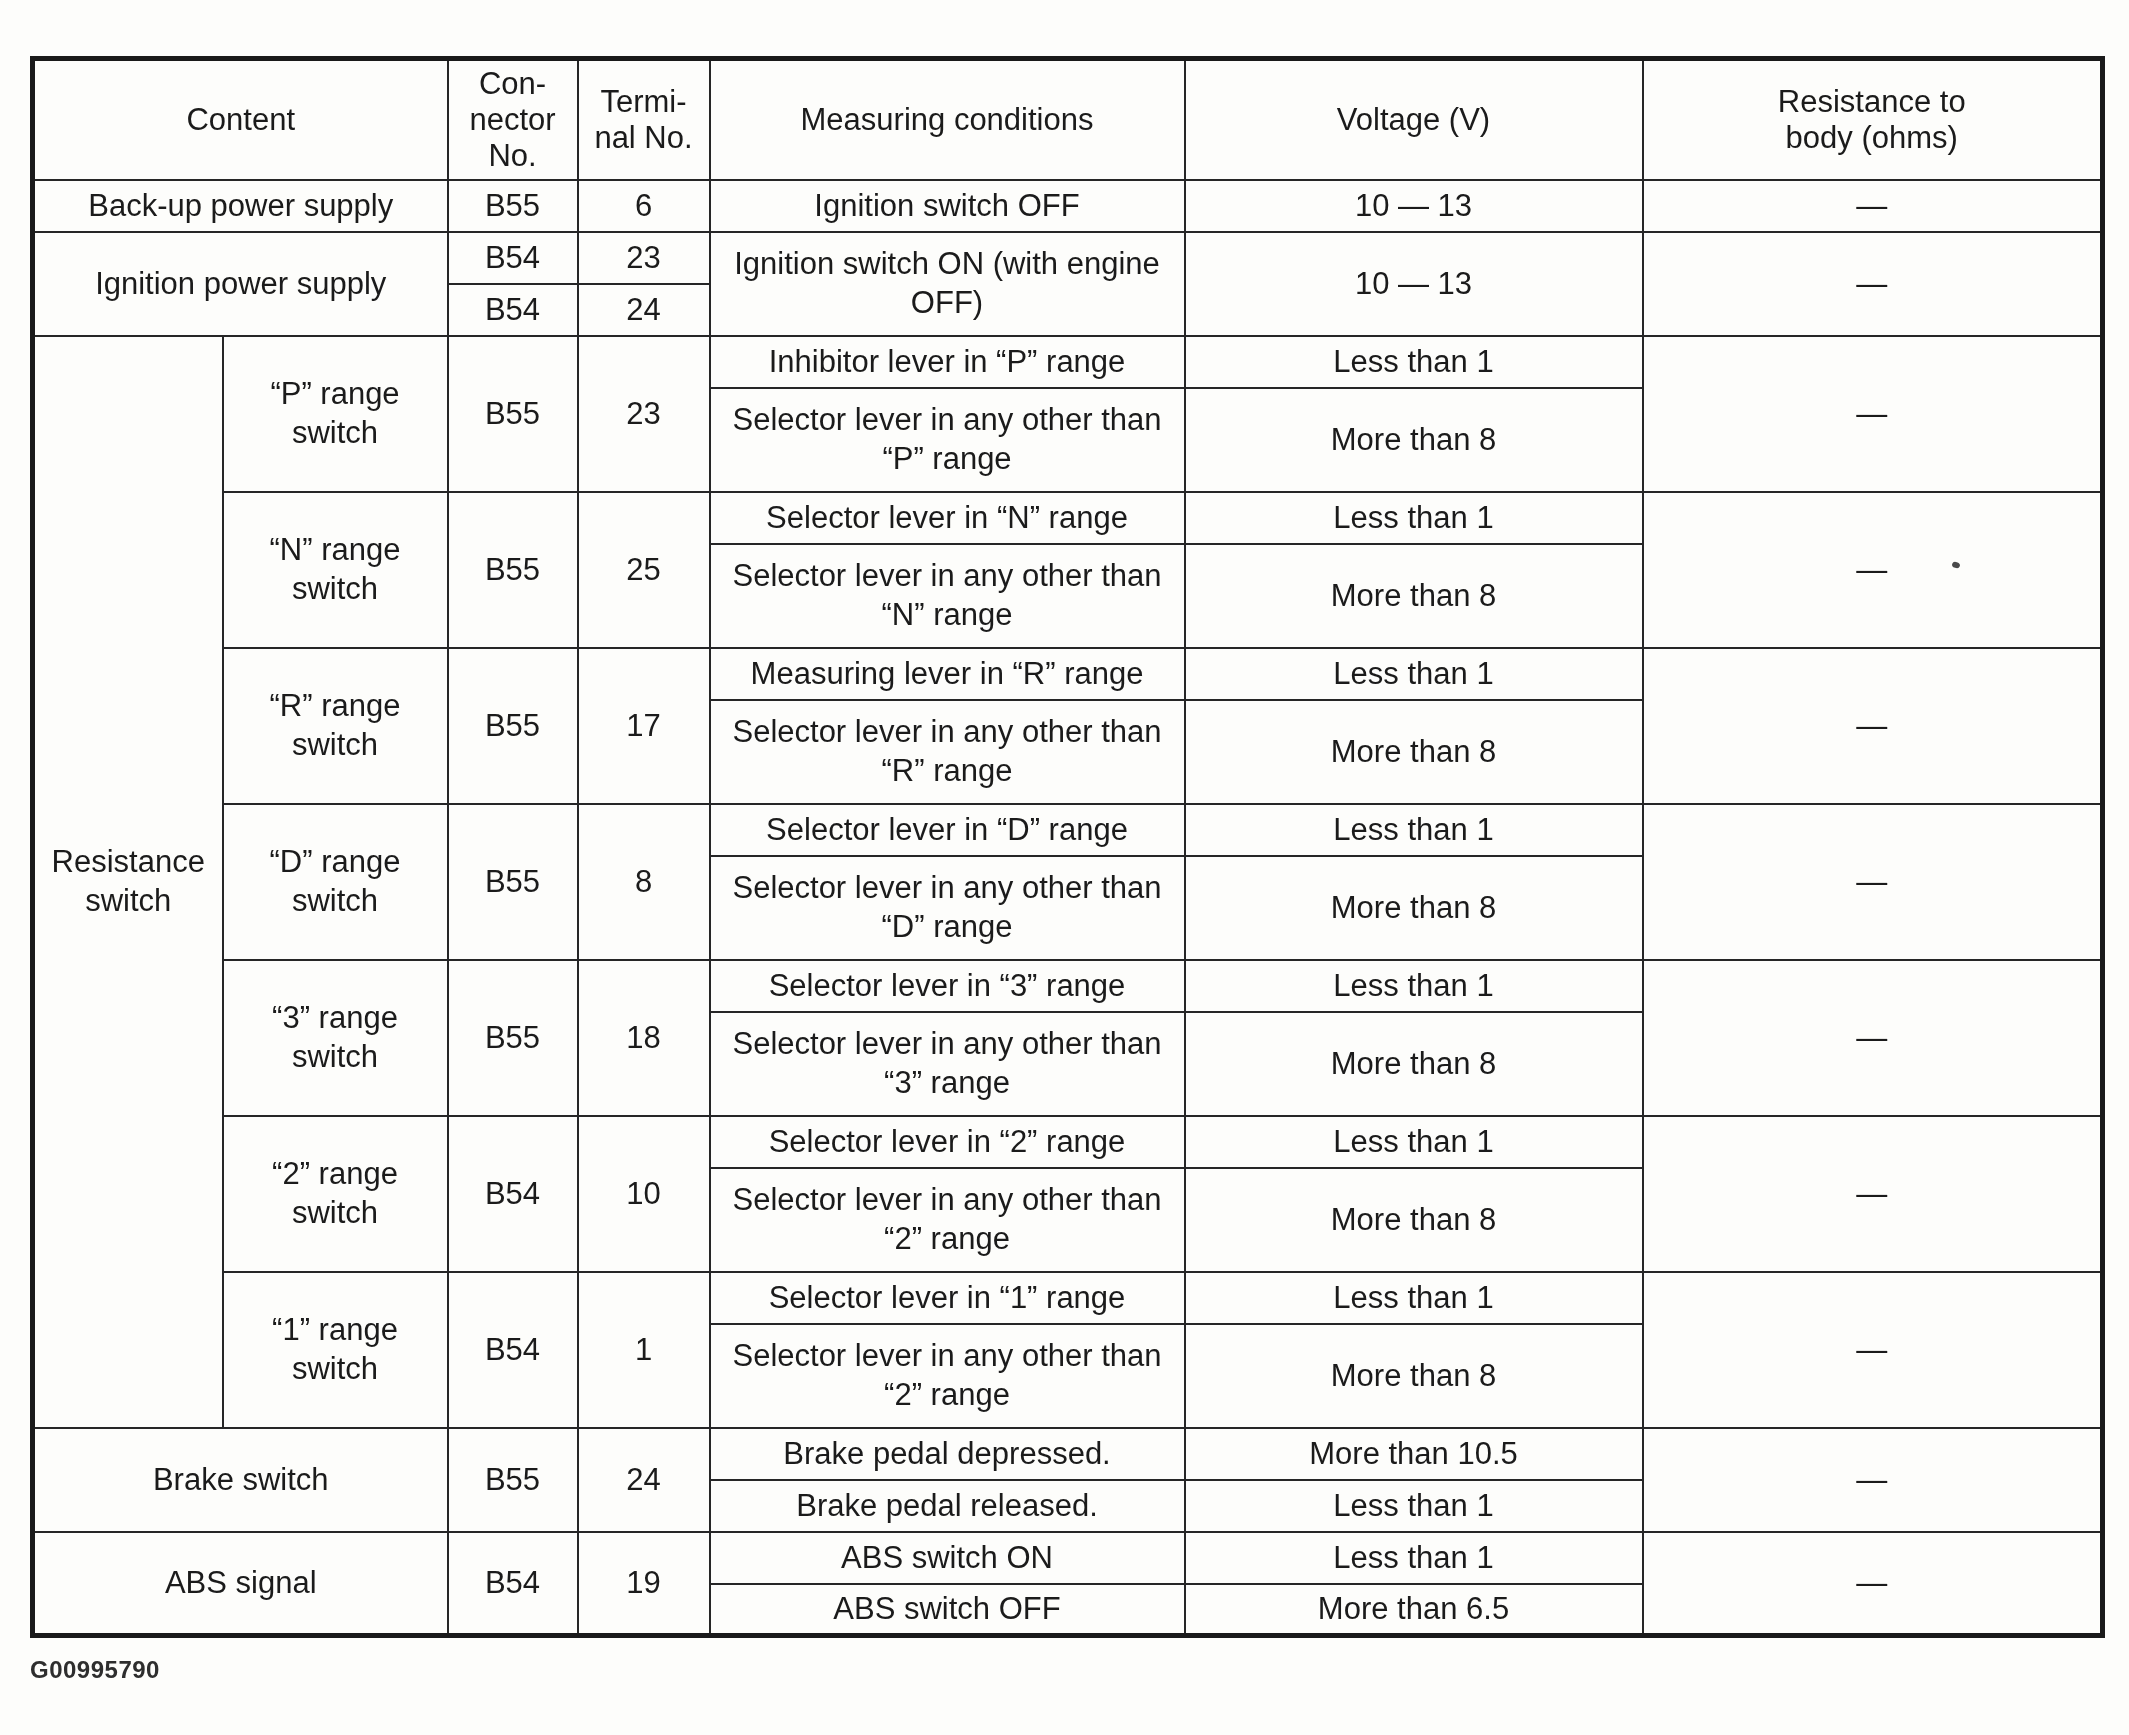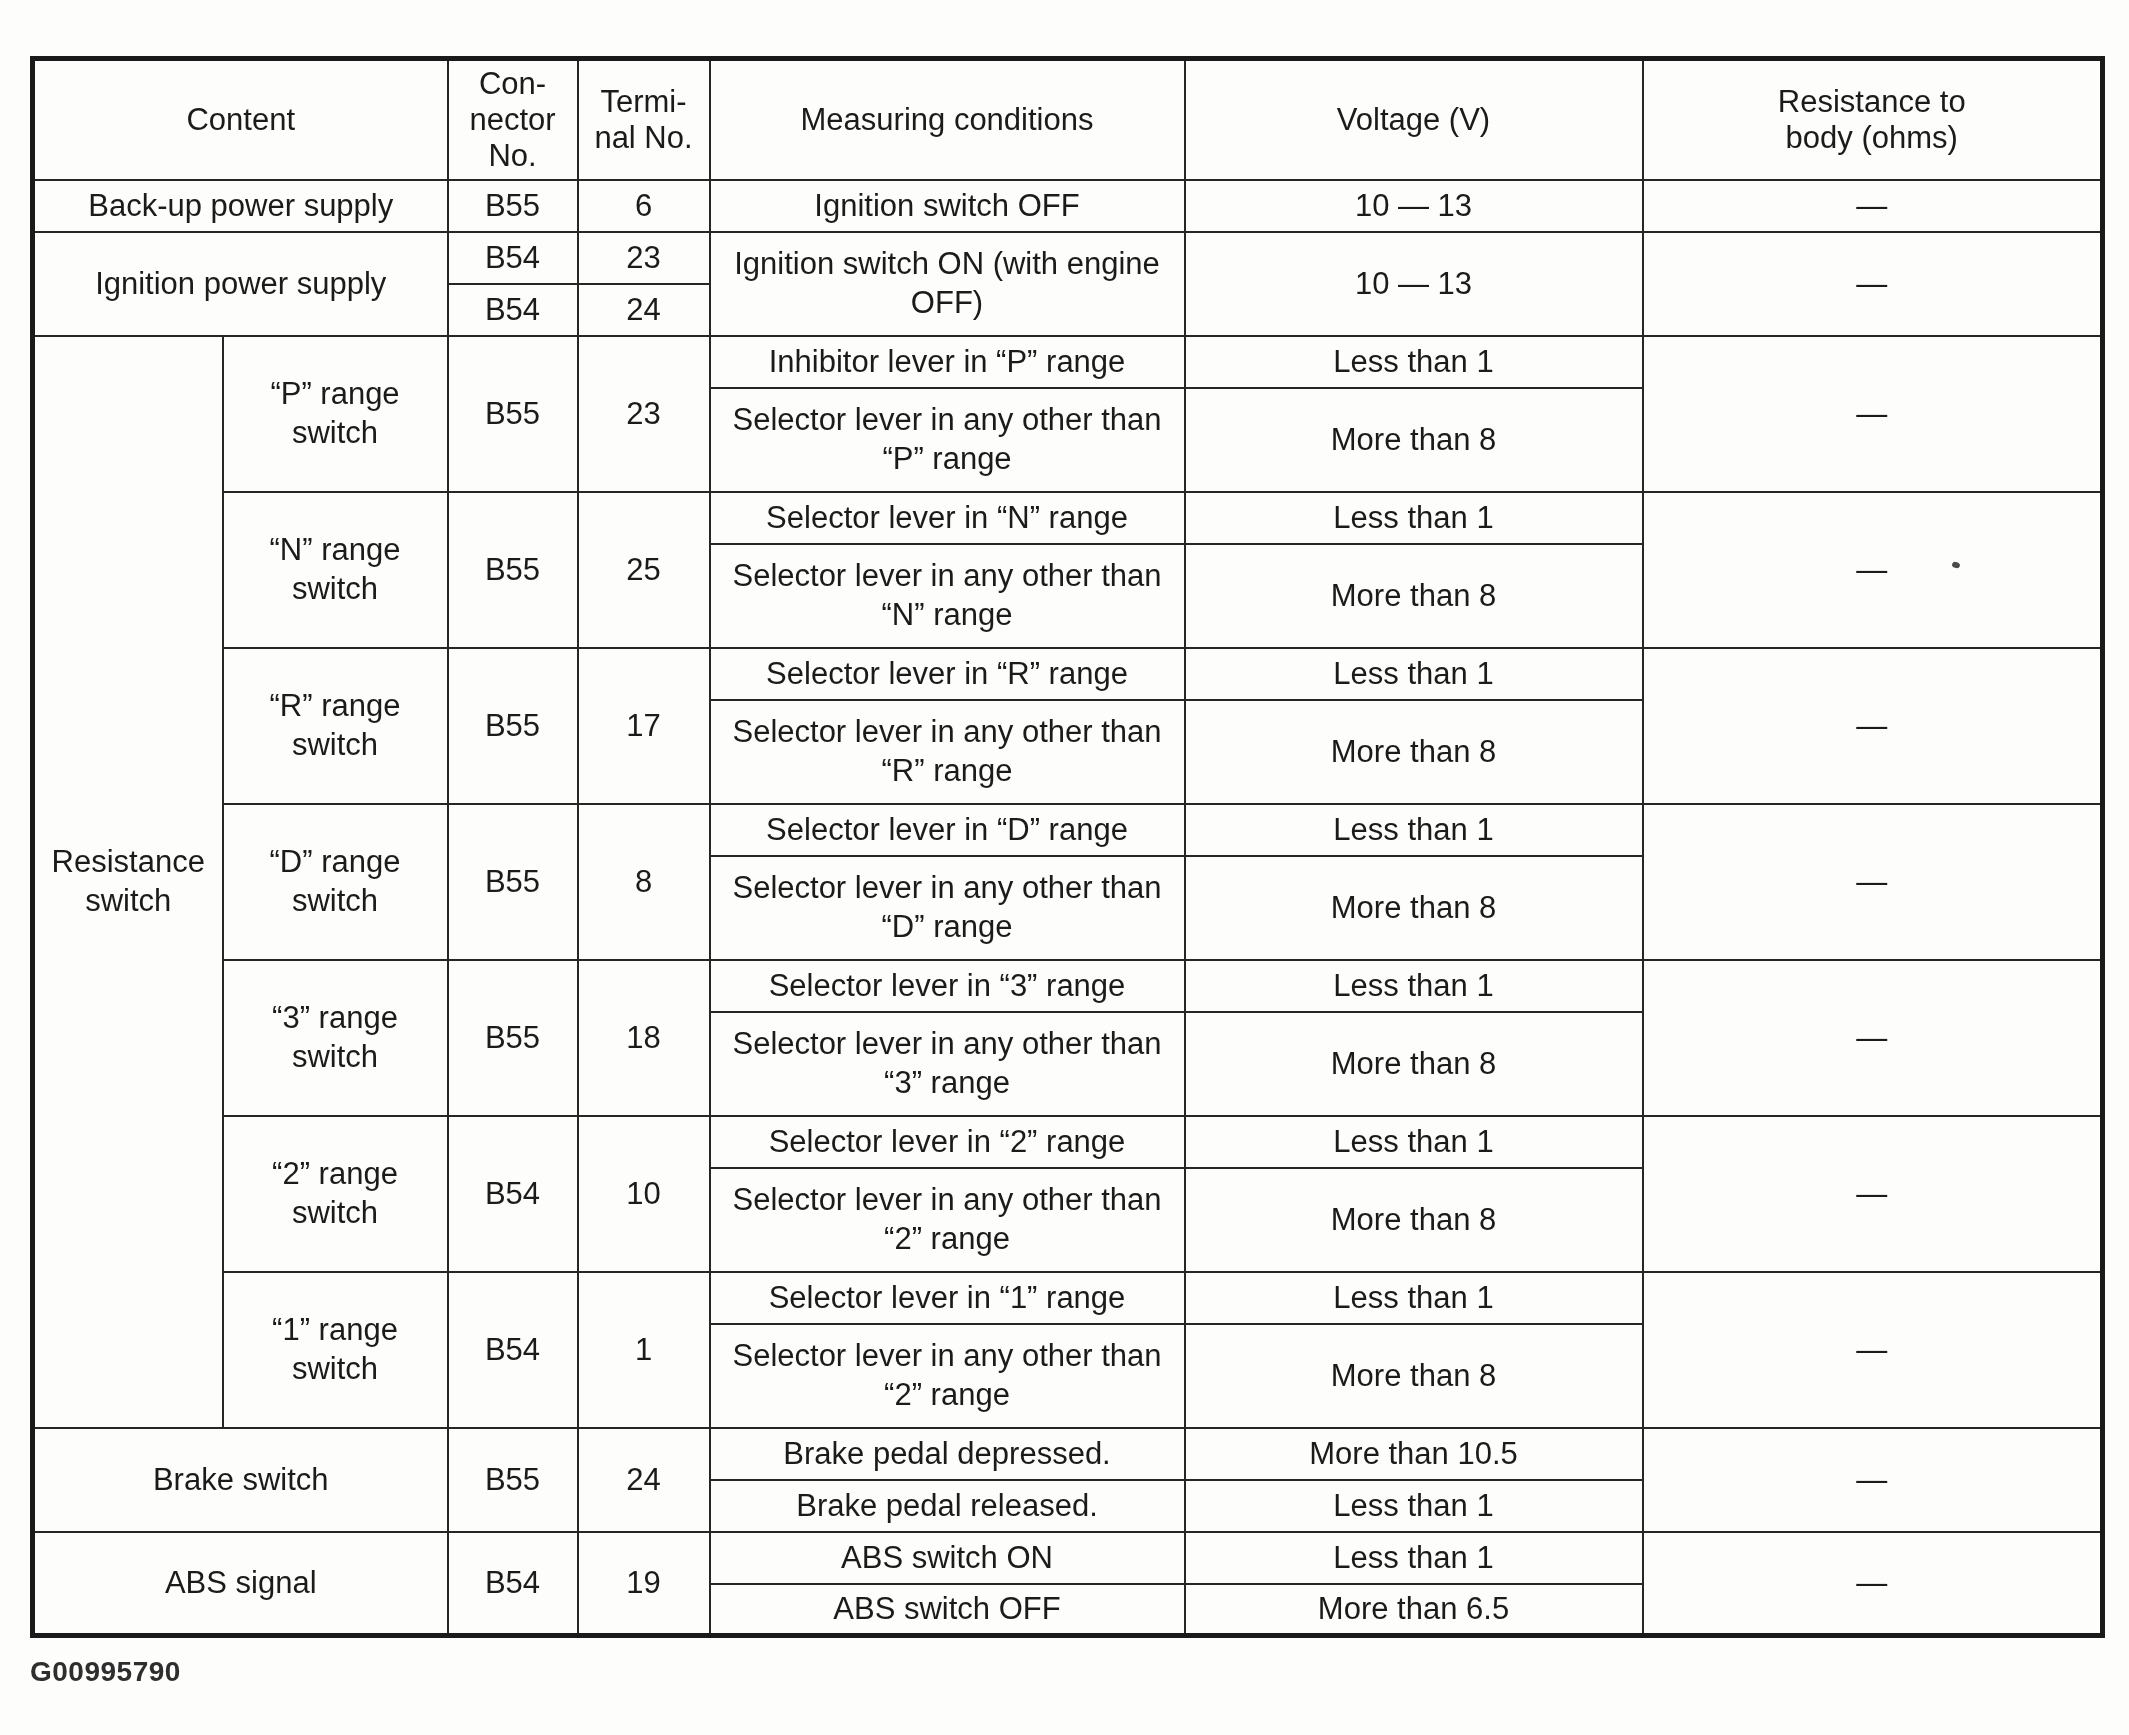--- a/index.html
+++ b/index.html
@@ -34,21 +34,21 @@
 
   tr.hdr   { height: 118px; }
   tr.row-s { height: 52px; }
   tr.row-d { height: 104px; }
 
   .left { text-align: left; padding-left: 13px; }
   .pre  { white-space: pre-line; }
 
   .figure-code {
     margin-top: 18px;
-    font-size: 28px;
+    font-size: 24px;
     font-weight: 700;
     letter-spacing: 0.5px;
     color: #2e2e2e;
   }
 
   .speck {
     position: absolute;
     left: 1952px;
     top: 562px;
     width: 8px;
@@ -133,21 +133,21 @@
     </tr>
     <tr class="row-d">
       <td>Selector lever in any other than “N” range</td>
       <td>More than 8</td>
     </tr>
 
     <tr class="row-s">
       <td rowspan="2" class="left">“R” range switch</td>
       <td rowspan="2">B55</td>
       <td rowspan="2">17</td>
-      <td>Selector lever in “R” range</td>
+      <td>Measuring lever in “R” range</td>
       <td>Less than 1</td>
       <td rowspan="2">—</td>
     </tr>
     <tr class="row-d">
       <td>Selector lever in any other than “R” range</td>
       <td>More than 8</td>
     </tr>
 
     <tr class="row-s">
       <td rowspan="2" class="left">“D” range switch</td>

